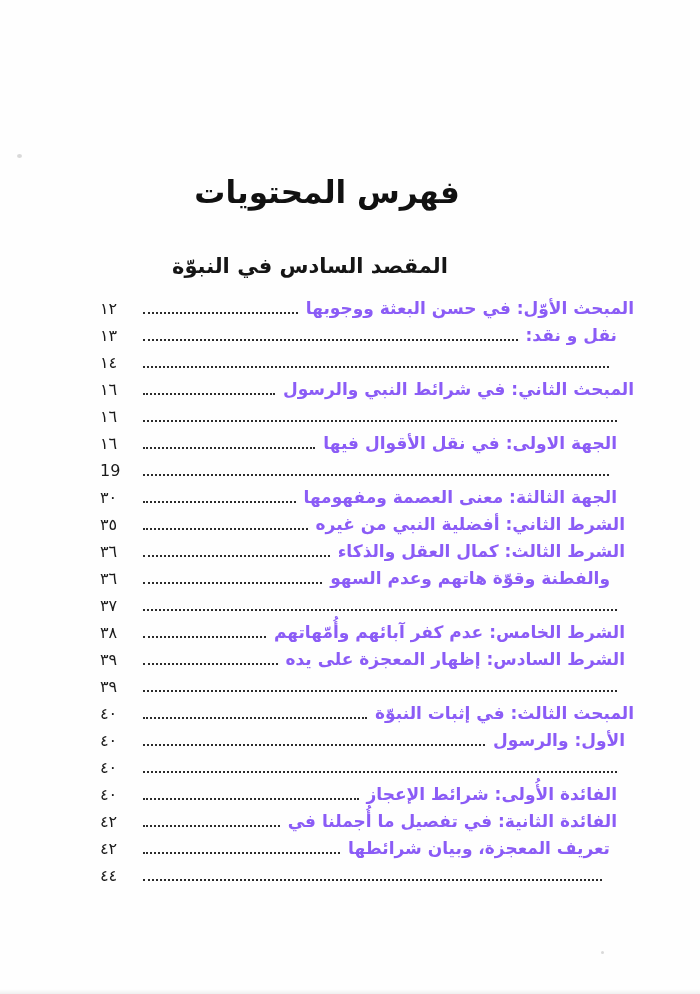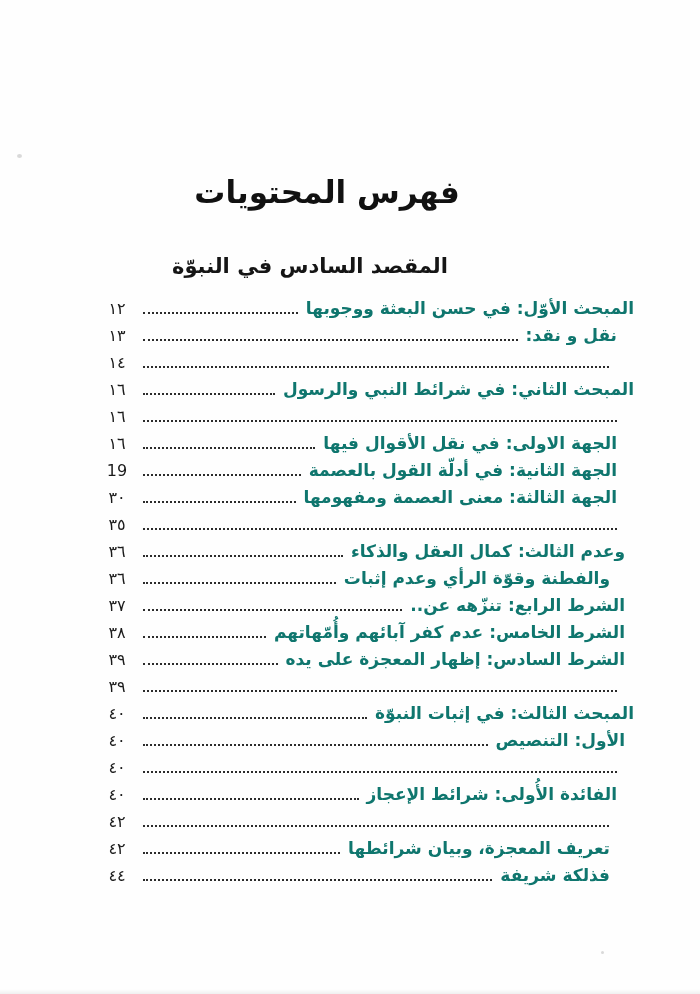--- a/index.html
+++ b/index.html
@@ -53,41 +53,41 @@
     display: flex;
     align-items: baseline;
     height: 27px;
     line-height: 27px;
     font-size: 17px;
     font-weight: 700;
     white-space: nowrap;
   }
   .row .label {
     flex: 0 0 auto;
-    color: #0f766e;
+    color: #8b5cf6;
   }
   .row .leader {
     flex: 1 1 auto;
     position: relative;
     align-self: stretch;
     margin-right: 8px;  
     margin-left: 9px;   
     min-width: 12px;
   }
   .row .leader::after {
     content: "";
     position: absolute;
     left: 0;
     right: 0;
     bottom: 8px;
     border-bottom: 2.5px dotted #2b2b2b;
   }
   .row .num {
     flex: 0 0 34px;
-    text-align: center;
+    text-align: left;
     font-size: 16px;
     font-weight: 400;
     color: #1a1a1a;
   }
   
   .lvl0 { padding-right: 0; }
   .lvl1 { padding-right: 9px; }
   .lvl2 { padding-right: 17px; }
   .lvl3 { padding-right: 24px; }
   
@@ -142,50 +142,49 @@
     <span class="num">١٦</span>
   </div>
 
   <div class="row lvl2">
     <span class="label">الجهة الاولى: في نقل الأقوال فيها</span>
     <span class="leader"></span>
     <span class="num">١٦</span>
   </div>
 
   <div class="row lvl2">
-    <span class="label">الجهة الثانية: في أدلّة القول بالعصمة</span>
     <span class="leader"></span>
     <span class="num">19</span>
   </div>
 
   <div class="row lvl2">
     <span class="label">الجهة الثالثة: معنى العصمة ومفهومها</span>
     <span class="leader"></span>
     <span class="num">٣٠</span>
   </div>
 
   <div class="row lvl1">
+    <span class="label">الشرط الثاني: أفضلية النبي من غيره</span>
     <span class="leader"></span>
     <span class="num">٣٥</span>
   </div>
 
   <div class="row lvl1">
-    <span class="label">وعدم الثالث: كمال العقل والذكاء</span>
+    <span class="label">الشرط الثالث: كمال العقل والذكاء</span>
     <span class="leader"></span>
     <span class="num">٣٦</span>
   </div>
 
   <div class="row lvl3">
-    <span class="label">والفطنة وقوّة الرأي وعدم إثبات</span>
+    <span class="label">والفطنة وقوّة هاتهم وعدم السهو</span>
     <span class="leader"></span>
     <span class="num">٣٦</span>
   </div>
 
   <div class="row lvl1">
-    <span class="label">الشرط الرابع: تنزّهه عن..</span>
     <span class="leader"></span>
     <span class="num">٣٧</span>
   </div>
 
   <div class="row lvl1">
     <span class="label">الشرط الخامس: عدم كفر آبائهم وأُمّهاتهم</span>
     <span class="leader"></span>
     <span class="num">٣٨</span>
   </div>
 
@@ -200,49 +199,49 @@
     <span class="num">٣٩</span>
   </div>
 
   <div class="row lvl0">
     <span class="label">المبحث الثالث: في إثبات النبوّة</span>
     <span class="leader"></span>
     <span class="num">٤٠</span>
   </div>
 
   <div class="row lvl1">
-    <span class="label">الأول: التنصيص</span>
+    <span class="label">الأول: والرسول</span>
     <span class="leader"></span>
     <span class="num">٤٠</span>
   </div>
 
   <div class="row lvl1">
     <span class="leader"></span>
     <span class="num">٤٠</span>
   </div>
 
   <div class="row lvl2">
     <span class="label">الفائدة الأُولى: شرائط الإعجاز</span>
     <span class="leader"></span>
     <span class="num">٤٠</span>
   </div>
 
   <div class="row lvl2">
+    <span class="label">الفائدة الثانية: في تفصيل ما أُجملنا في</span>
     <span class="leader"></span>
     <span class="num">٤٢</span>
   </div>
 
   <div class="row lvl3">
     <span class="label">تعريف المعجزة، وبيان شرائطها</span>
     <span class="leader"></span>
     <span class="num">٤٢</span>
   </div>
 
   <div class="row lvl3">
-    <span class="label">فذلكة شريفة</span>
     <span class="leader"></span>
     <span class="num">٤٤</span>
   </div>
 </div>
 
   <div class="speck s1"></div>
   <div class="speck s2"></div>
   <div class="bottom-shade"></div>
 </div>
 

